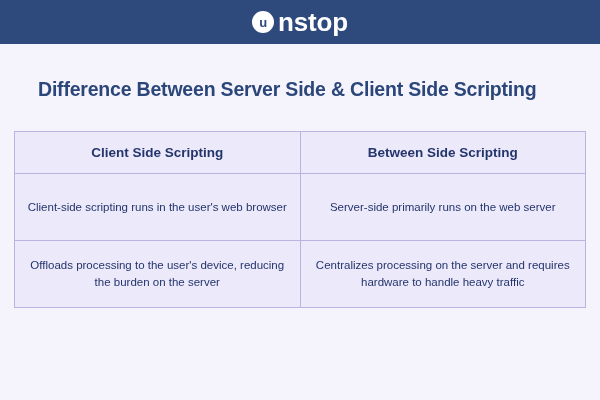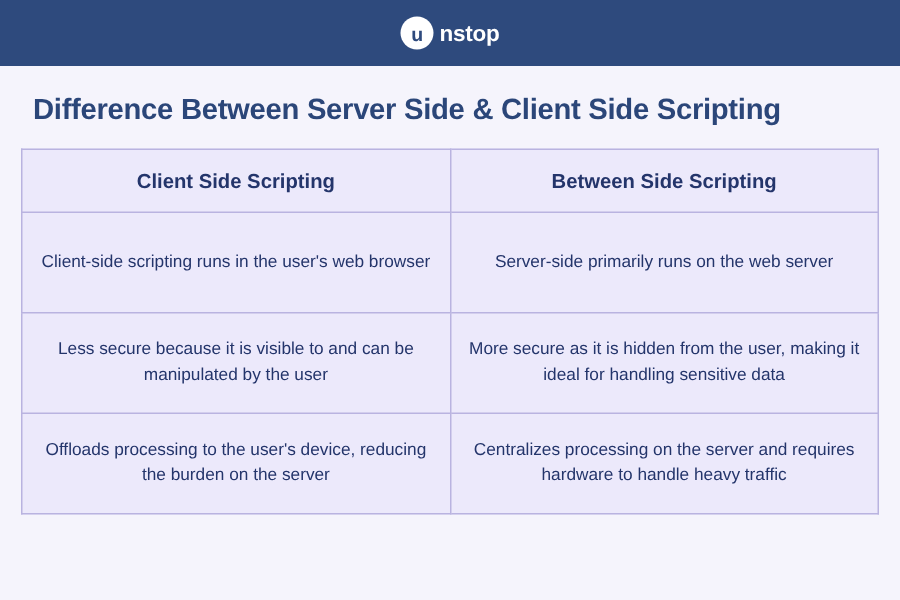--- a/index.html
+++ b/index.html
@@ -41,27 +41,27 @@
     color: #2e4a7d;
     font-size: 13px;
     font-weight: bold;
     display: flex;
     align-items: center;
     justify-content: center;
     line-height: 1;
   }
   .logo-text {
     color: #ffffff;
-    font-size: 15px;
+    font-size: 26px;
     font-weight: bold;
     letter-spacing: -0.2px;
   }
   
   .title {
-    margin: 0;
+    margin: 16px;
     padding: 18px 22px 14px 22px;
     font-size: 19.5px;
     font-weight: bold;
     color: #2b4679;
     letter-spacing: -0.2px;
   }
   
   .table-wrap {
     padding: 0 14px;
   }
@@ -114,24 +114,20 @@
           <th>Client Side Scripting</th>
           <th>Between Side Scripting</th>
         </tr>
       </thead>
       <tbody>
         <tr>
           <td>Client-side scripting runs in the user's web browser</td>
           <td>Server-side primarily runs on the web server</td>
         </tr>
         <tr>
-          <td>Less secure because it is visible to and can be manipulated by the user</td>
-          <td>More secure as it is hidden from the user, making it ideal for handling sensitive data</td>
-        </tr>
-        <tr>
           <td>Offloads processing to the user's device, reducing the burden on the server</td>
           <td>Centralizes processing on the server and requires hardware to handle heavy traffic</td>
         </tr>
       </tbody>
     </table>
   </div>
 
 </div>
 
 </body></html>

